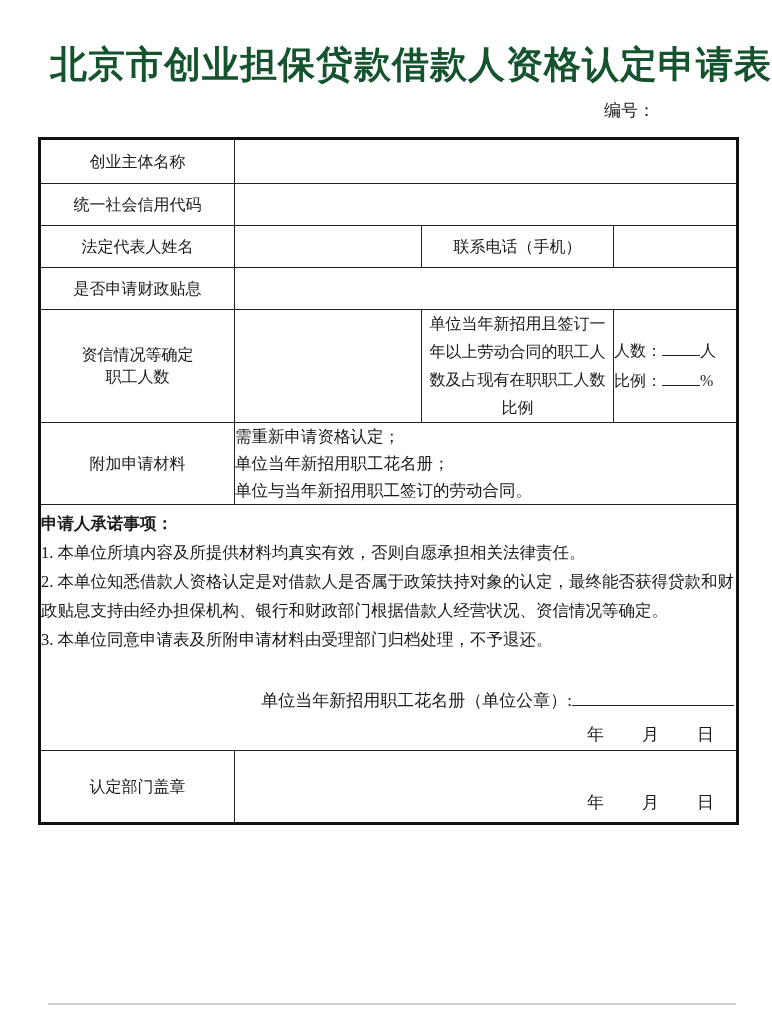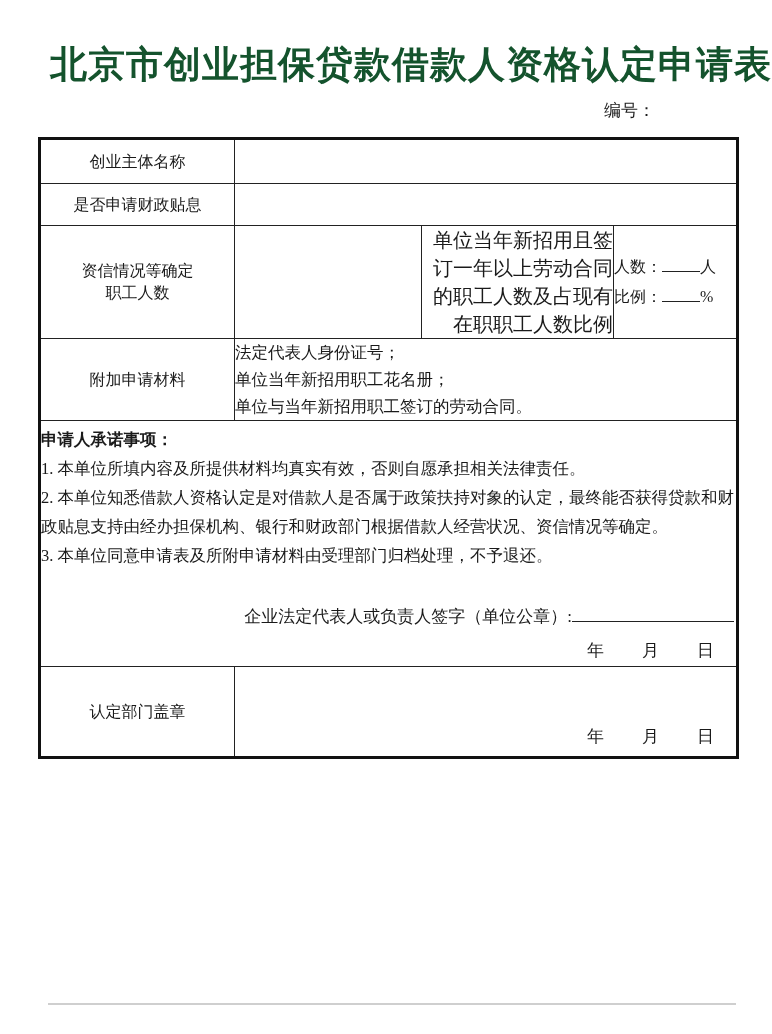--- a/index.html
+++ b/index.html
@@ -51,23 +51,23 @@
   }
   .label-cell {
     text-align: center;
     font-size: 16px;
     line-height: 22px;
     padding: 2px 4px;
   }
   .input-cell { background: #fff; }
   .desc-cell {
     vertical-align: top;
-    text-align: right;
+    text-align: center;
     padding: 7px 10px 4px 12px;
-    font-size: 20px;
+    font-size: 16px;
     line-height: 28px;
     margin-left: 44px;
   }
   .ratio-cell { padding: 4px 4px 4px 10px; font-size: 16px; }
   .fill-line { line-height: 30px; white-space: nowrap; }
   .u-blank {
     display: inline-block;
     width: 38px;
     height: 1em;
     border-bottom: 1px solid #222;
@@ -172,22 +172,32 @@
         <col style="width:192px">
         <col style="width:124px">
     </colgroup>
 
     <tbody>
         <tr style="height:45px">
       <td class="label-cell">创业主体名称</td>
       <td class="input-cell" colspan="3"></td>
     </tr>
 
-
-
+    <tr style="height:42px">
+      <td class="label-cell">统一社会信用代码</td>
+      <td class="input-cell" colspan="3"></td>
+    </tr>
+
+
+    <tr style="height:42px">
+      <td class="label-cell">法定代表人姓名</td>
+      <td class="input-cell"></td>
+      <td class="label-cell">联系电话（手机）</td>
+      <td class="input-cell"></td>
+    </tr>
 
     <tr style="height:42px">
       <td class="label-cell">是否申请财政贴息</td>
       <td class="input-cell" colspan="3"></td>
     </tr>
 
 
     <tr style="height:98px">
       <td class="label-cell">
         <div>资信情况等确定</div>
@@ -202,45 +212,45 @@
         <div class="fill-line">
           <span>比例：</span><span class="u-blank"></span><span>%</span>
         </div>
       </td>
     </tr>
 
 
     <tr style="height:74px">
       <td class="label-cell">附加申请材料</td>
       <td colspan="3" class="attach-cell">
-        <div>法定代表人身份证号；</div>
+        <div>需重新申请资格认定；</div>
         <div>单位当年新招用职工花名册；</div>
         <div>单位与当年新招用职工签订的劳动合同。</div>
       </td>
     </tr>
 
     <tr style="height:246px">
       <td colspan="4" class="promise-cell">
         <div class="promise-heading">申请人承诺事项：</div>
         <div class="promise-item">1. 本单位所填内容及所提供材料均真实有效，否则自愿承担相关法律责任。</div>
         <div class="promise-item">2. 本单位知悉借款人资格认定是对借款人是否属于政策扶持对象的认定，最终能否获得贷款和财政贴息支持由经办担保机构、银行和财政部门根据借款人经营状况、资信情况等确定。</div>
         <div class="promise-item">3. 本单位同意申请表及所附申请材料由受理部门归档处理，不予退还。</div>
         <div class="sign-row">
-          <span>企业法定代表人或负责人签字（单位公章）:</span><span class="sign-line"></span>
+          <span>单位当年新招用职工花名册（单位公章）:</span><span class="sign-line"></span>
         </div>
         <div class="date-row">
           <span>年</span>
           <span>月</span>
           <span>日</span>
         </div>
       </td>
     </tr>
 
 
-    <tr style="height:91px">
+    <tr style="height:73px">
       <td class="label-cell">认定部门盖章</td>
       <td colspan="3" class="stamp-cell">
         <div class="stamp-date">
           <span>年</span>
           <span>月</span>
           <span>日</span>
         </div>
       </td>
     </tr>
   </tbody>

